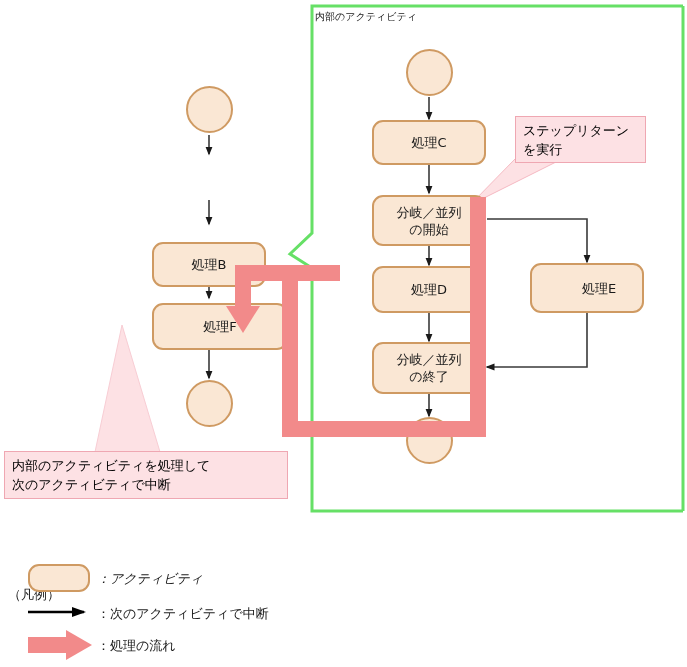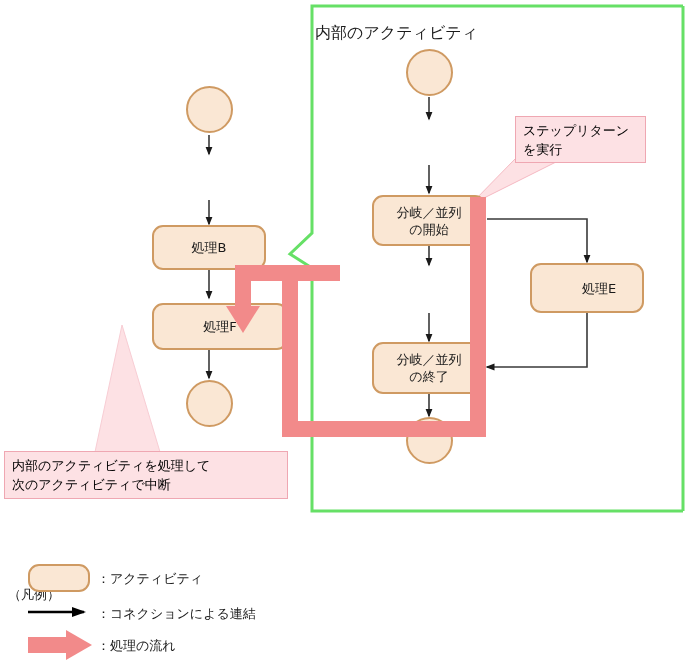--- a/index.html
+++ b/index.html
@@ -55,24 +55,23 @@
     background: #fde1e4;
     border: 1px solid #efa7b2;
     font-size: 13px;
     line-height: 19px;
     color: #000000;
     padding: 4px 7px;
     white-space: pre-line;
   }
   .group-title {
     position: absolute;
-    font-size: 16px;
+    font-size: 10px;
     color: #1a1a1a;
     white-space: nowrap;
-    margin-top: 13px;
   }
   .legend-title {
     position: absolute;
     font-size: 13px;
     color: #1a1a1a;
     margin-top: 43px;
   }
   .legend-label {
     position: absolute;
     font-size: 13px;
@@ -163,32 +162,34 @@
   </svg>
 
   <svg class="layer" aria-hidden="true">
     <polygon points="516,158 560,160 470,205" fill="#fde1e4" stroke="#f5b9c2" stroke-width="1"></polygon>
     <polygon points="95,452 160,452 122,325" fill="#fde1e4" stroke="#f8cdd4" stroke-width="1"></polygon>
   </svg>
 
   <div class="circle" style="left:186px; top:86px; width:47px; height:47px;"></div>
 
 
-  <div class="node" style="left:152px; top:225px; width:114px; height:45px;">処理B</div>
+  <div class="node" style="left:152px; top:242px; width:114px; height:45px;">処理B</div>
 
   <div class="node" style="left:152px; top:303px; width:136px; height:47px;">処理F</div>
 
   <div class="circle" style="left:186px; top:380px; width:47px; height:47px;"></div>
 
   <div class="circle" style="left:406px; top:49px; width:47px; height:47px;"></div>
 
+  <div class="node" style="left:372px; top:120px; width:114px; height:45px;">処理C</div>
 
   <div class="node" style="left:372px; top:195px; width:114px; height:51px;">分岐／並列
 の開始</div>
 
+  <div class="node" style="left:372px; top:266px; width:114px; height:47px;">処理D</div>
 
   <div class="node" style="left:530px; top:263px; width:114px; height:50px;padding-left:24px;">処理E</div>
 
   <div class="node" style="left:372px; top:342px; width:114px; height:52px;">分岐／並列
 の終了</div>
 
   <div class="circle" style="left:406px; top:417px; width:47px; height:47px;"></div>
 
   <svg class="layer" aria-hidden="true" style="pointer-events:none;">
     <g>
@@ -204,32 +205,32 @@
 
   <div class="callout" style="left:515px; top:116px; width:131px; height:47px;">ステップリターン
 を実行</div>
 
   <div class="callout" style="left:4px; top:451px; width:284px; height:48px;">内部のアクティビティを処理して
 次のアクティビティで中断</div>
 
   <div class="legend-title" style="left:8px; top:543px;">（凡例）</div>
 
   <div class="legend-swatch" style="left:28px; top:564px; width:62px; height:28px;"></div>
-  <div class="legend-label" style="left:97px; top:570px;">：アクティビティ</div>
+  <div class="legend-label" style="left:97px; top:570px;font-style:italic;">：アクティビティ</div>
 
   <svg class="layer" aria-hidden="true">
     <defs>
       <marker id="legendArrow" markerWidth="14" markerHeight="12" refX="12" refY="5" orient="auto" markerUnits="userSpaceOnUse">
         <polygon points="0,0 14,5 0,10" fill="#000000"></polygon>
       </marker>
     </defs>
     <line x1="28" y1="612" x2="84" y2="612" stroke="#000000" stroke-width="2.6" marker-end="url(#legendArrow)"></line>
     <g>
       <rect x="28" y="637" width="42" height="16" fill="#f28a8a"></rect>
       <polygon points="66,630 92,645 66,660" fill="#f28a8a"></polygon>
     </g>
   </svg>
 
-  <div class="legend-label" style="left:97px; top:605px;">：コネクションによる連結</div>
+  <div class="legend-label" style="left:97px; top:605px;">：次のアクティビティで中断</div>
 
   <div class="legend-label" style="left:97px; top:637px;font-family:Liberation Serif, serif;">：処理の流れ</div>
 
 </div>
 
 </body></html>

